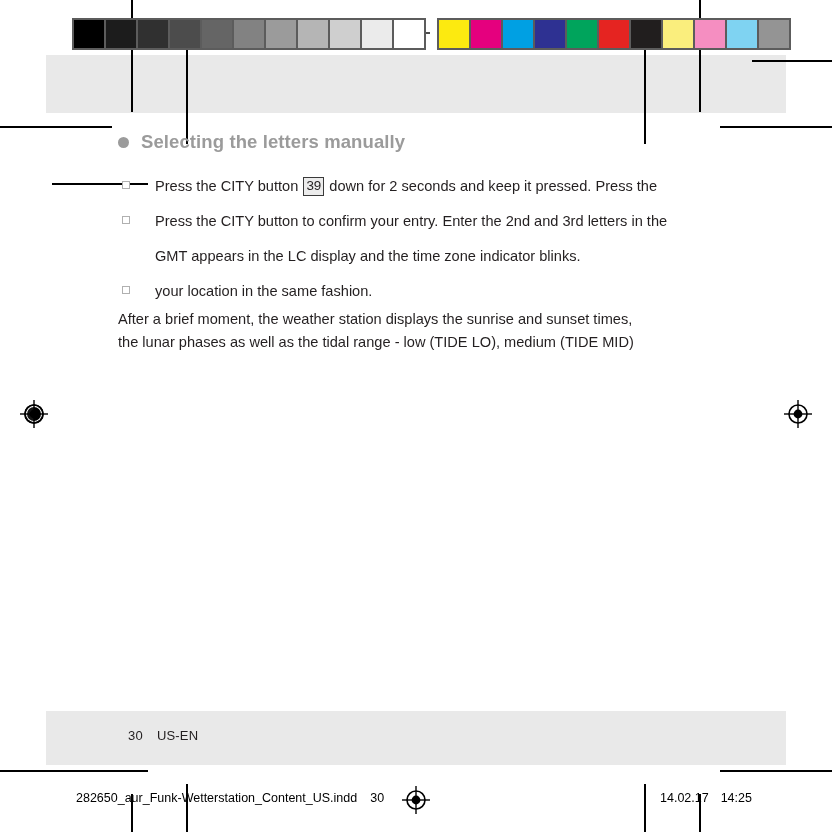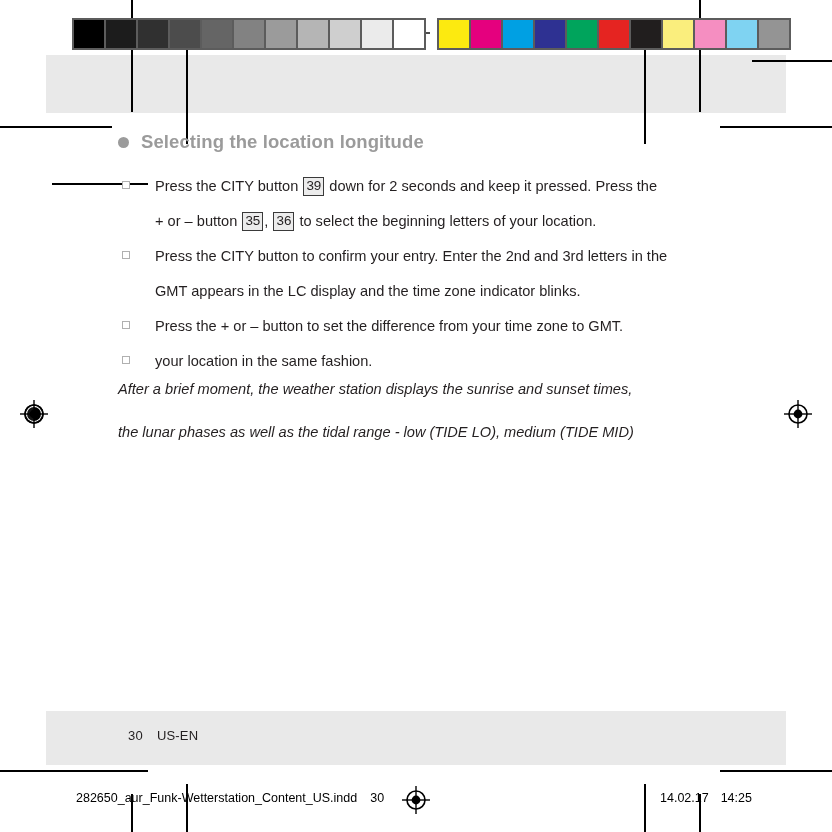--- a/index.html
+++ b/index.html
@@ -139,21 +139,20 @@
     padding: 0px 2px 1px 2px;
     font-size: 13.4px;
     line-height: 16px;
     margin: 0 1px;
     position: relative;
     top: -1px;
   }
 
   p.body-para {
     margin: 5px 0 0 0;
-    font-style: italic;
   }
   p.note-para {
     margin: 0;
   }
   .note-label { font-weight: bold; }
 
   
   .footer {
     position: absolute;
     left: 46px;
@@ -292,47 +291,42 @@
       <div class="swatch" style="background: rgb(250, 238, 125);"></div>
       <div class="swatch" style="background: rgb(245, 142, 193);"></div>
       <div class="swatch" style="background: rgb(127, 211, 242);"></div>
       <div class="swatch" style="background: rgb(148, 148, 148);"></div>
     </div>
 
   <div class="content">
 
     <h2 class="section-heading">
       <span class="heading-dot"></span>
-      <span>Selecting the location longitude</span>
+      <span>Selecting the letters manually</span>
     </h2>
 
     <ul class="steps" id="steps-list">
         <li>
           <span class="step-marker"></span>
           <span class="step-line">Press the CITY button <span class="refnum">39</span> down for 2 seconds and keep it pressed. Press the</span>
-          <span class="step-line">+ or – button <span class="refnum">35</span>, <span class="refnum">36</span> to select the beginning letters of your location.</span>
         </li>
         <li>
           <span class="step-marker"></span>
           <span class="step-line">Press the CITY button to confirm your entry. Enter the 2nd and 3rd letters in the</span>
           <span class="step-line">GMT appears in the LC display and the time zone indicator blinks.</span>
         </li>
         <li>
           <span class="step-marker"></span>
-          <span class="step-line">Press the + or – button to set the difference from your time zone to GMT.</span>
-        </li>
-        <li>
-          <span class="step-marker"></span>
           <span class="step-line">your location in the same fashion.</span>
         </li>
       </ul>
 
     <p class="body-para" id="body-para">
         <span style="display: block;">After a brief moment, the weather station displays the sunrise and sunset times,</span>
-        <span style="display: block; margin-top: 20px;">the lunar phases as well as the tidal range - low (TIDE LO), medium (TIDE MID)</span>
+        <span style="display: block;">the lunar phases as well as the tidal range - low (TIDE LO), medium (TIDE MID)</span>
       </p>
 
 
   </div>
 
   <div class="footer">
     <div class="footer-text">
       <span>30</span>
       <span>US-EN</span>
     </div>

